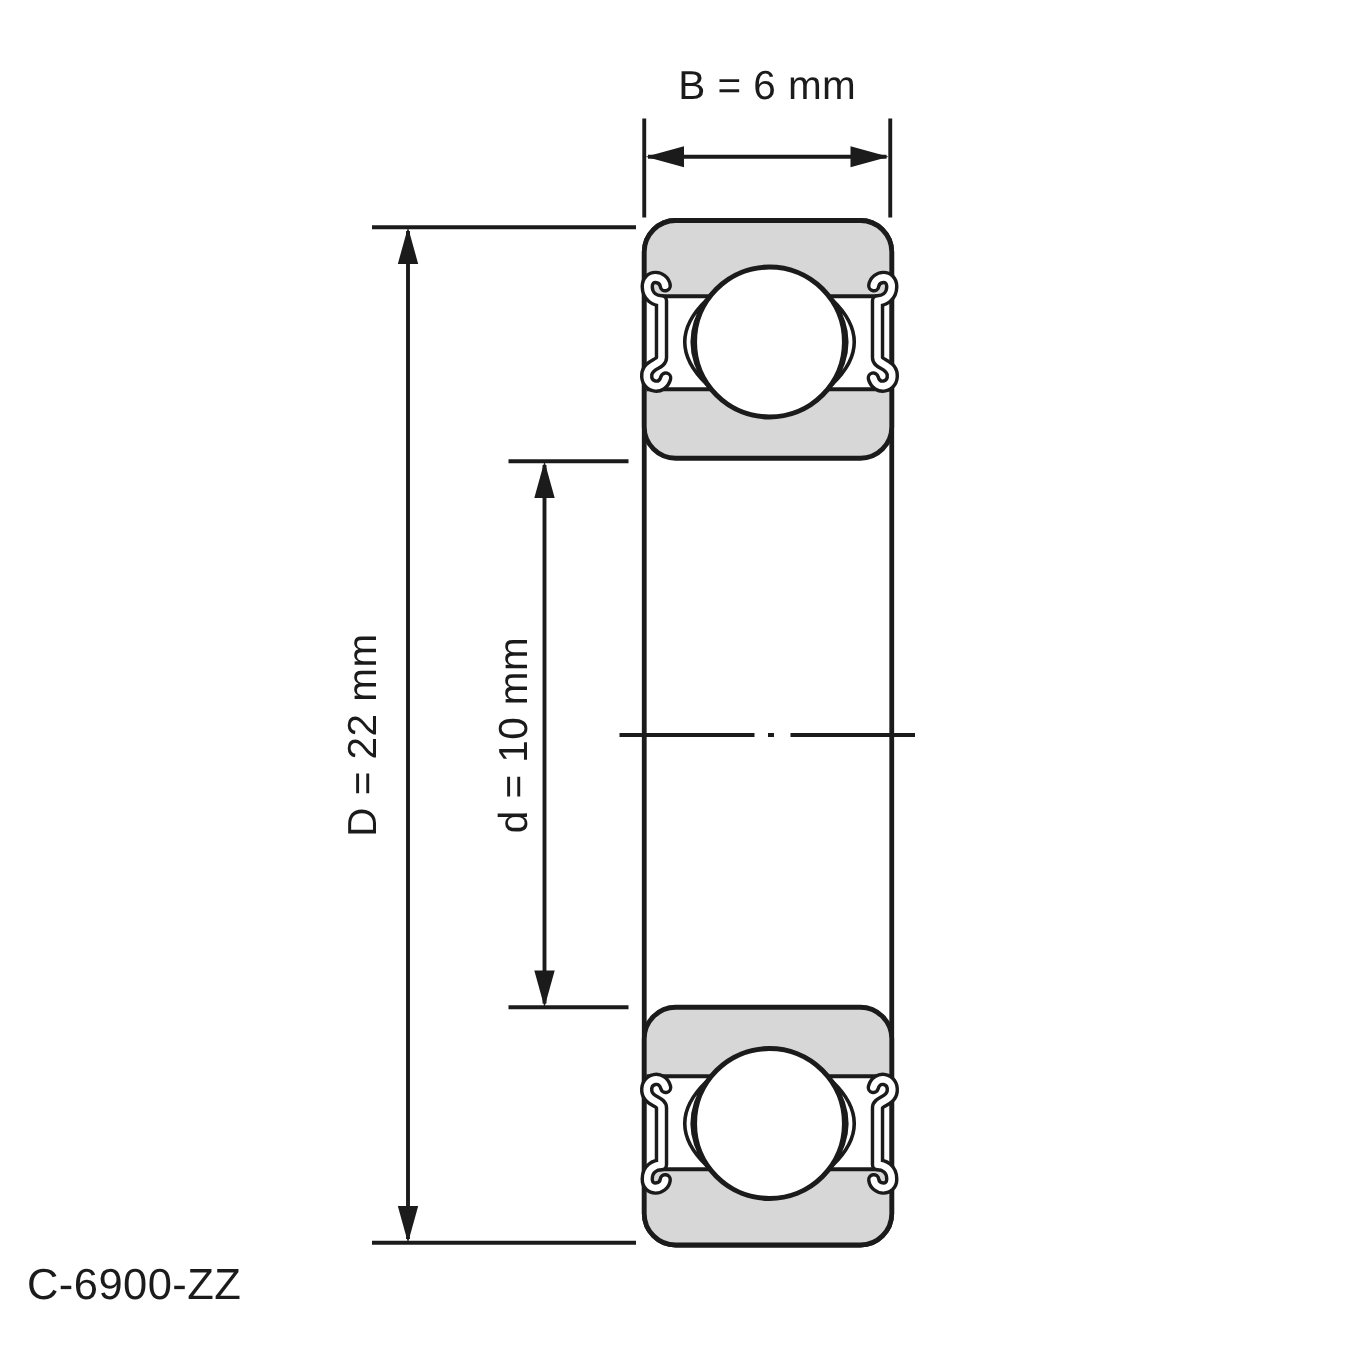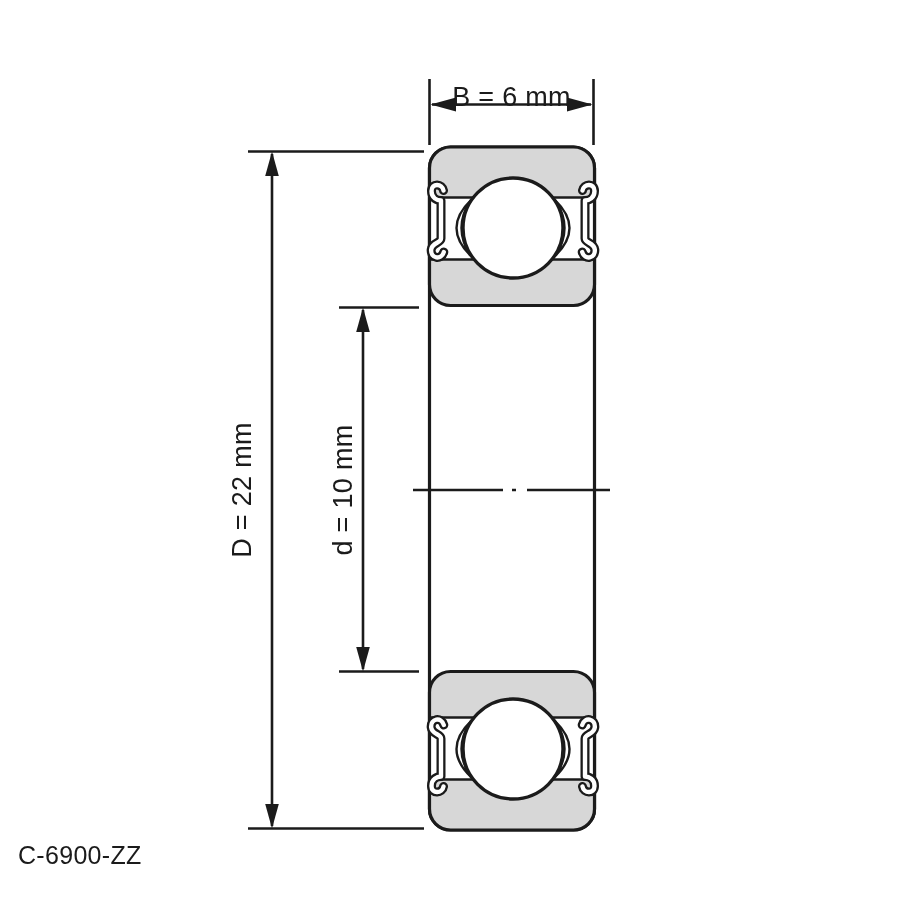--- a/index.html
+++ b/index.html
@@ -6,24 +6,24 @@
   .canvas{
     position:relative;width:900px;height:900px;background:#ffffff;
     font-family:"Liberation Sans",sans-serif;color:#1b1b1b;overflow:hidden;
   }
   .drawing-svg{position:absolute;left:0;top:0;}
   .dim-label{
     position:absolute;font-size:27px;font-weight:500;letter-spacing:.3px;
     white-space:nowrap;
   }
   .dim-label.rot{transform:translate(-50%,-50%) rotate(-90deg);}
-  #label-b{left:429px;top:42px;width:165px;text-align:center;margin-top:40px;}
+  #label-b{left:429px;top:42px;width:165px;text-align:center;}
   #label-D{left:242px;top:490px;}
   #label-d{left:343px;top:490px;}
-  #part-number{position:absolute;left:18px;top:841px;font-size:25px;font-weight:500;letter-spacing:.3px;}
+  #part-number{position:absolute;left:18px;top:841px;font-size:29px;font-weight:500;letter-spacing:.3px;}
 </style>
 </head>
 <body>
 
 <div class="canvas">
 
   <svg class="drawing-svg" width="900" height="900" viewBox="0 0 900 900">
 
     <defs>
 

